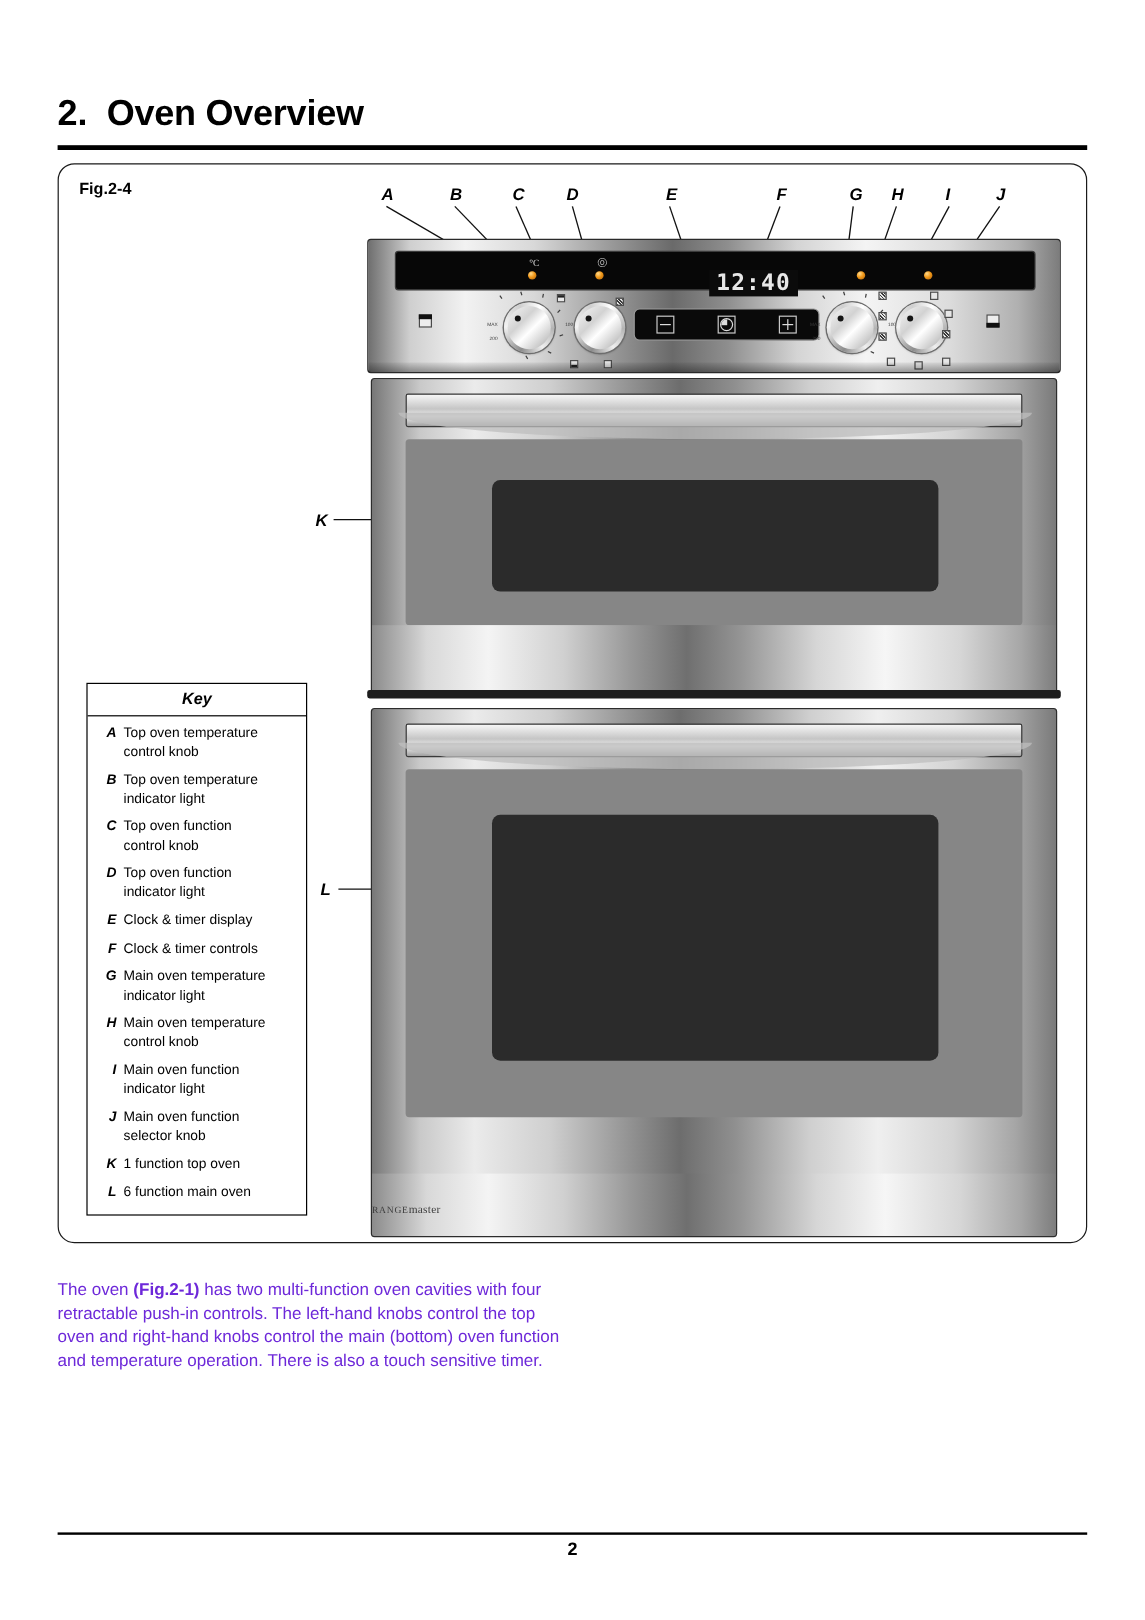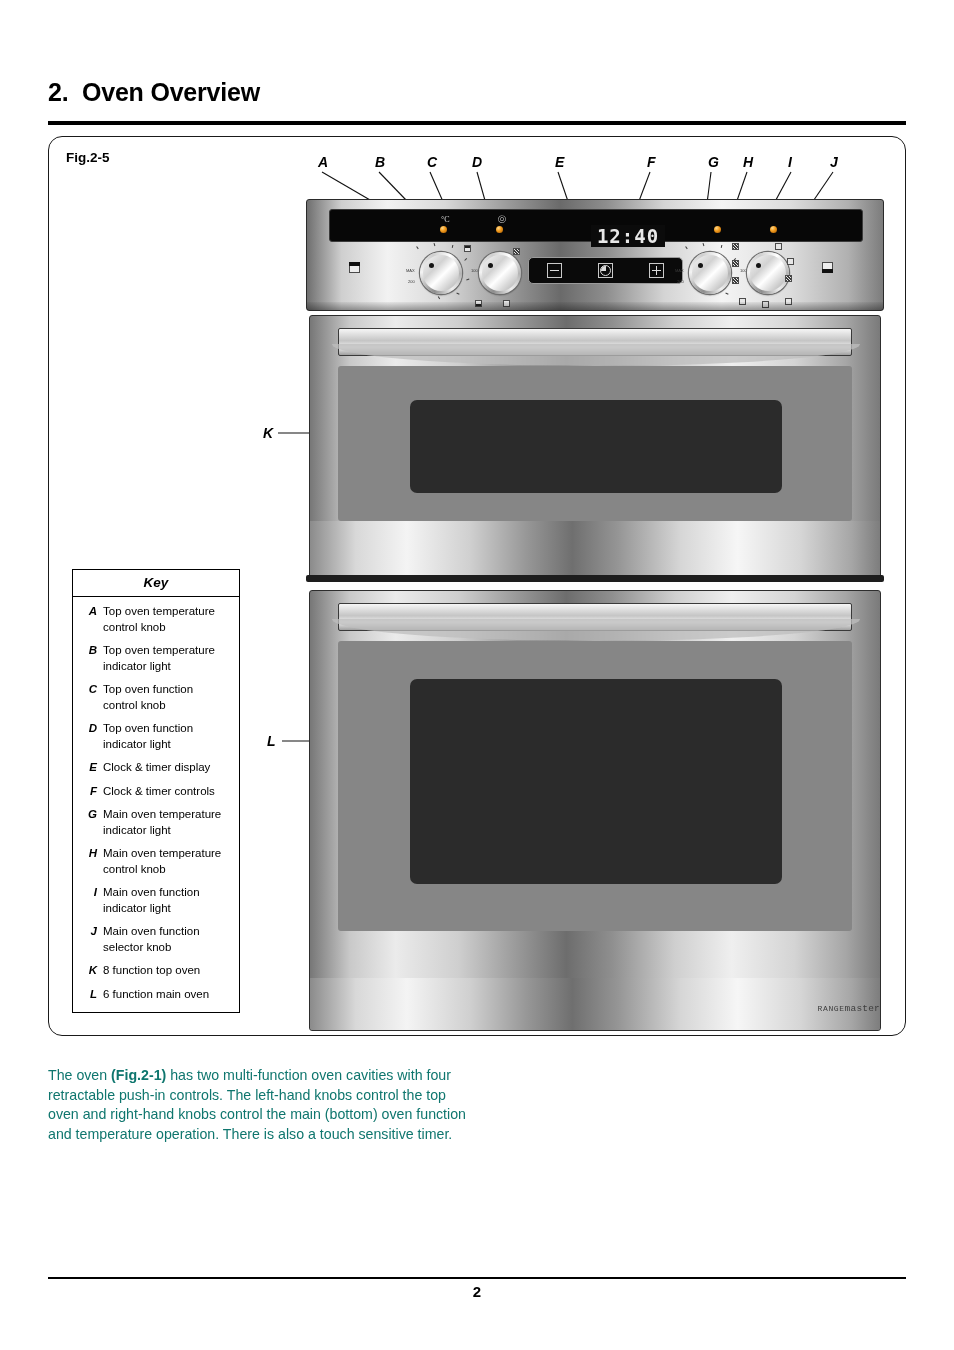--- a/index.html
+++ b/index.html
@@ -14,21 +14,21 @@
     font-family: "Liberation Sans", sans-serif;
     color: #000;
     overflow: hidden;
   }
 
   
   .page-title {
     position: absolute;
     left: 48px;
     top: 78px;
-    font-size: 25px;
+    font-size: 30px;
     font-weight: bold;
     letter-spacing: -0.2px;
     white-space: pre;
   }
   .title-rule {
     position: absolute;
     left: 48px;
     top: 121px;
     width: 858px;
     height: 4px;
@@ -52,21 +52,21 @@
     top: 150px;
     font-size: 13.5px;
     font-weight: bold;
   }
 
   
   .key-box {
     position: absolute;
     left: 72px;
     top: 569px;
-    width: 168px;
+    width: 184px;
     border: 1.4px solid #000;
     box-sizing: border-box;
     background: #fff;
   }
   .key-head {
     text-align: center;
     font-size: 13.5px;
     font-weight: bold;
     font-style: italic;
     padding: 5px 0 6px 0;
@@ -358,46 +358,46 @@
     height: 52px;
     background: linear-gradient(to right,
       #8b8b8b 0%, #d8d8d8 8%, #f4f4f4 17%, #d0d0d0 28%,
       #979797 38%, #6f6f6f 46%, #959595 54%, #d6d6d6 65%,
       #f6f6f6 75%, #d6d6d6 86%, #a6a6a6 95%, #7d7d7d 100%);
   }
   .brand {
     position: absolute;
     width: 100%;
     bottom: 16px;
-    text-align: right;
+    text-align: left;
     font-size: 9.5px;
     color: #3d3d3d;
     letter-spacing: 0.2px;
-    font-family: Liberation Mono, monospace;
+    font-family: Liberation Serif, serif;
   }
   .brand b { font-weight: normal; font-size: 8px; letter-spacing: 0.6px; }
 
   .plinth {
     position: absolute;
     left: 0;
     width: 578px;
     height: 7px;
     background: #1d1d1d;
     border-radius: 2px;
   }
 
   
   .body-text {
     position: absolute;
     left: 48px;
     top: 1052px;
     width: 430px;
     font-size: 14.2px;
     line-height: 19.5px;
-    color: #0f766e;
+    color: #6d28d9;
   }
 
   
   .footer-rule {
     position: absolute;
     left: 48px;
     top: 1277px;
     width: 858px;
     height: 1.6px;
     background: #000;
@@ -412,21 +412,21 @@
     font-weight: bold;
   }
 </style>
 </head>
 <body>
 
 <div class="page-title"><span>2.</span>  <span>Oven Overview</span></div>
 <div class="title-rule"></div>
 
 <div class="figure-frame"></div>
-<div class="fig-label">Fig.2-5</div>
+<div class="fig-label">Fig.2-4</div>
 
 <div class="callout" style="left:318px; top:154px;">A</div>
 <div class="callout" style="left:375px; top:154px;">B</div>
 <div class="callout" style="left:427px; top:154px;">C</div>
 <div class="callout" style="left:472px; top:154px;">D</div>
 <div class="callout" style="left:555px; top:154px;">E</div>
 <div class="callout" style="left:647px; top:154px;">F</div>
 <div class="callout" style="left:708px; top:154px;">G</div>
 <div class="callout" style="left:743px; top:154px;">H</div>
 <div class="callout" style="left:788px; top:154px;">I</div>
@@ -624,21 +624,21 @@
       <div class="key-text">Main oven function
 indicator light</div>
     </div>
     <div class="key-row">
       <div class="key-letter">J</div>
       <div class="key-text">Main oven function
 selector knob</div>
     </div>
     <div class="key-row">
       <div class="key-letter">K</div>
-      <div class="key-text">8 function top oven</div>
+      <div class="key-text">1 function top oven</div>
     </div>
     <div class="key-row">
       <div class="key-letter">L</div>
       <div class="key-text">6 function main oven</div>
     </div>
   </div>
 </div>
 
 <p class="body-text"><span>The oven </span><b>(Fig.2-1)</b><span> has two multi-function oven cavities with four retractable push-in controls. The left-hand knobs control the top oven and right-hand knobs control the main (bottom) oven function and temperature operation. There is also a touch sensitive timer.</span></p>
 

